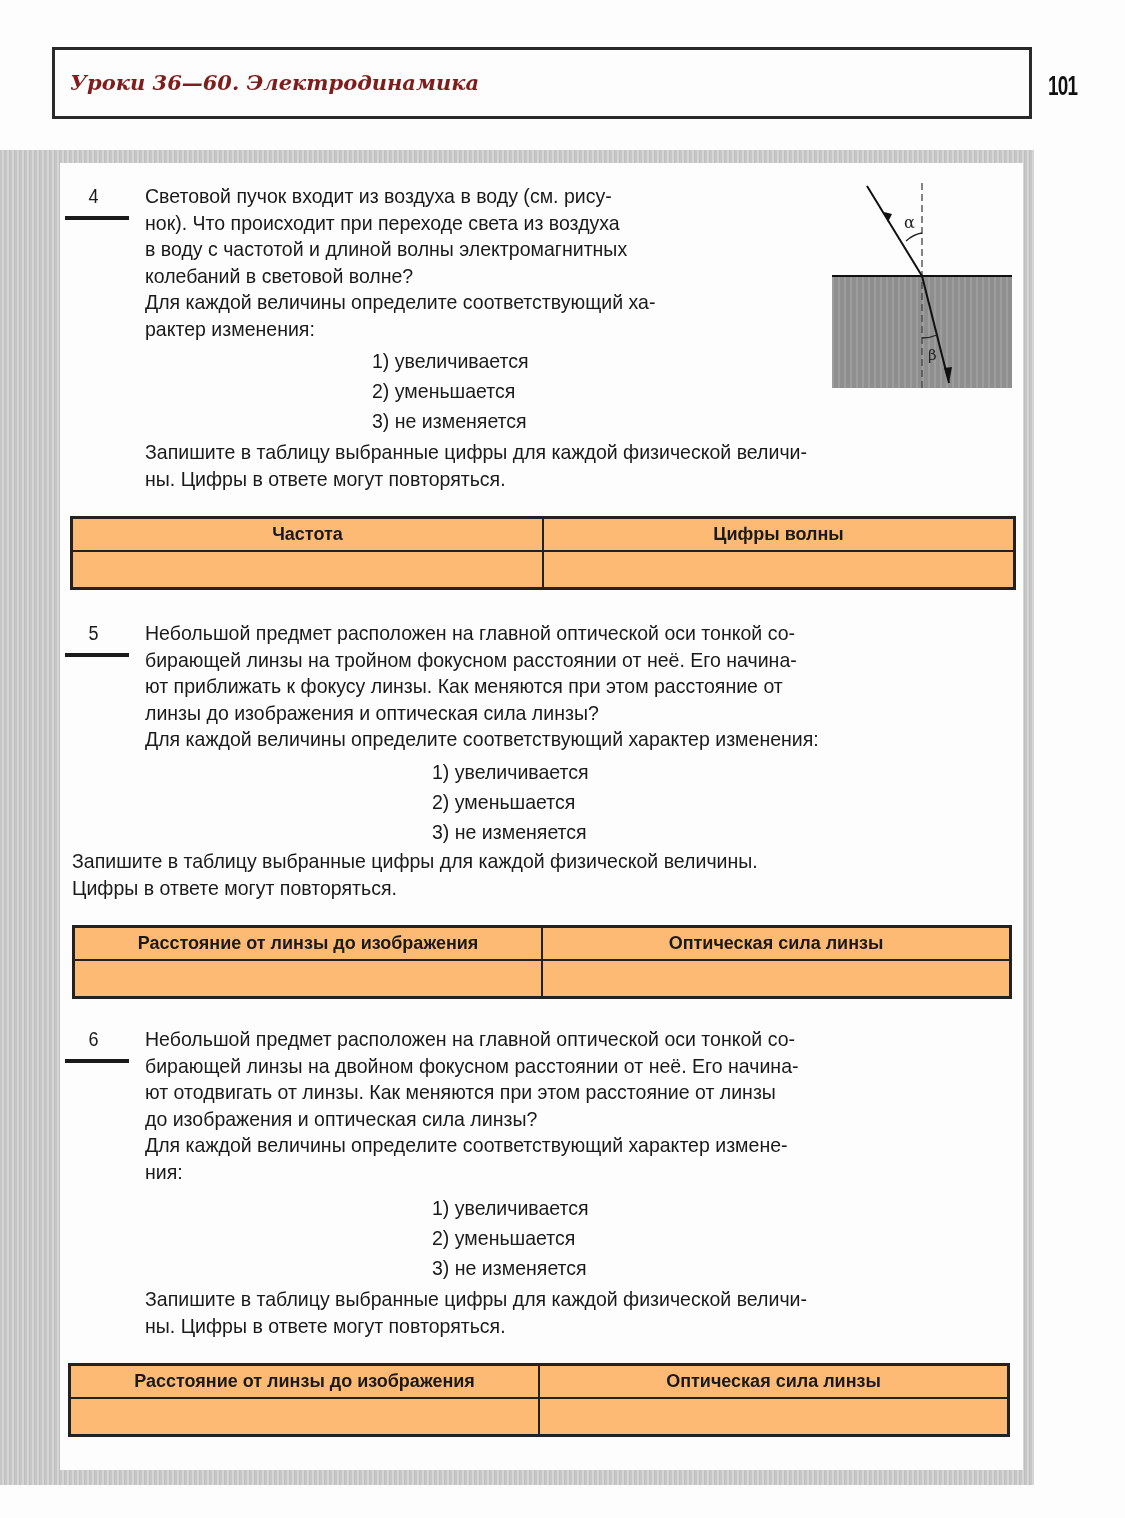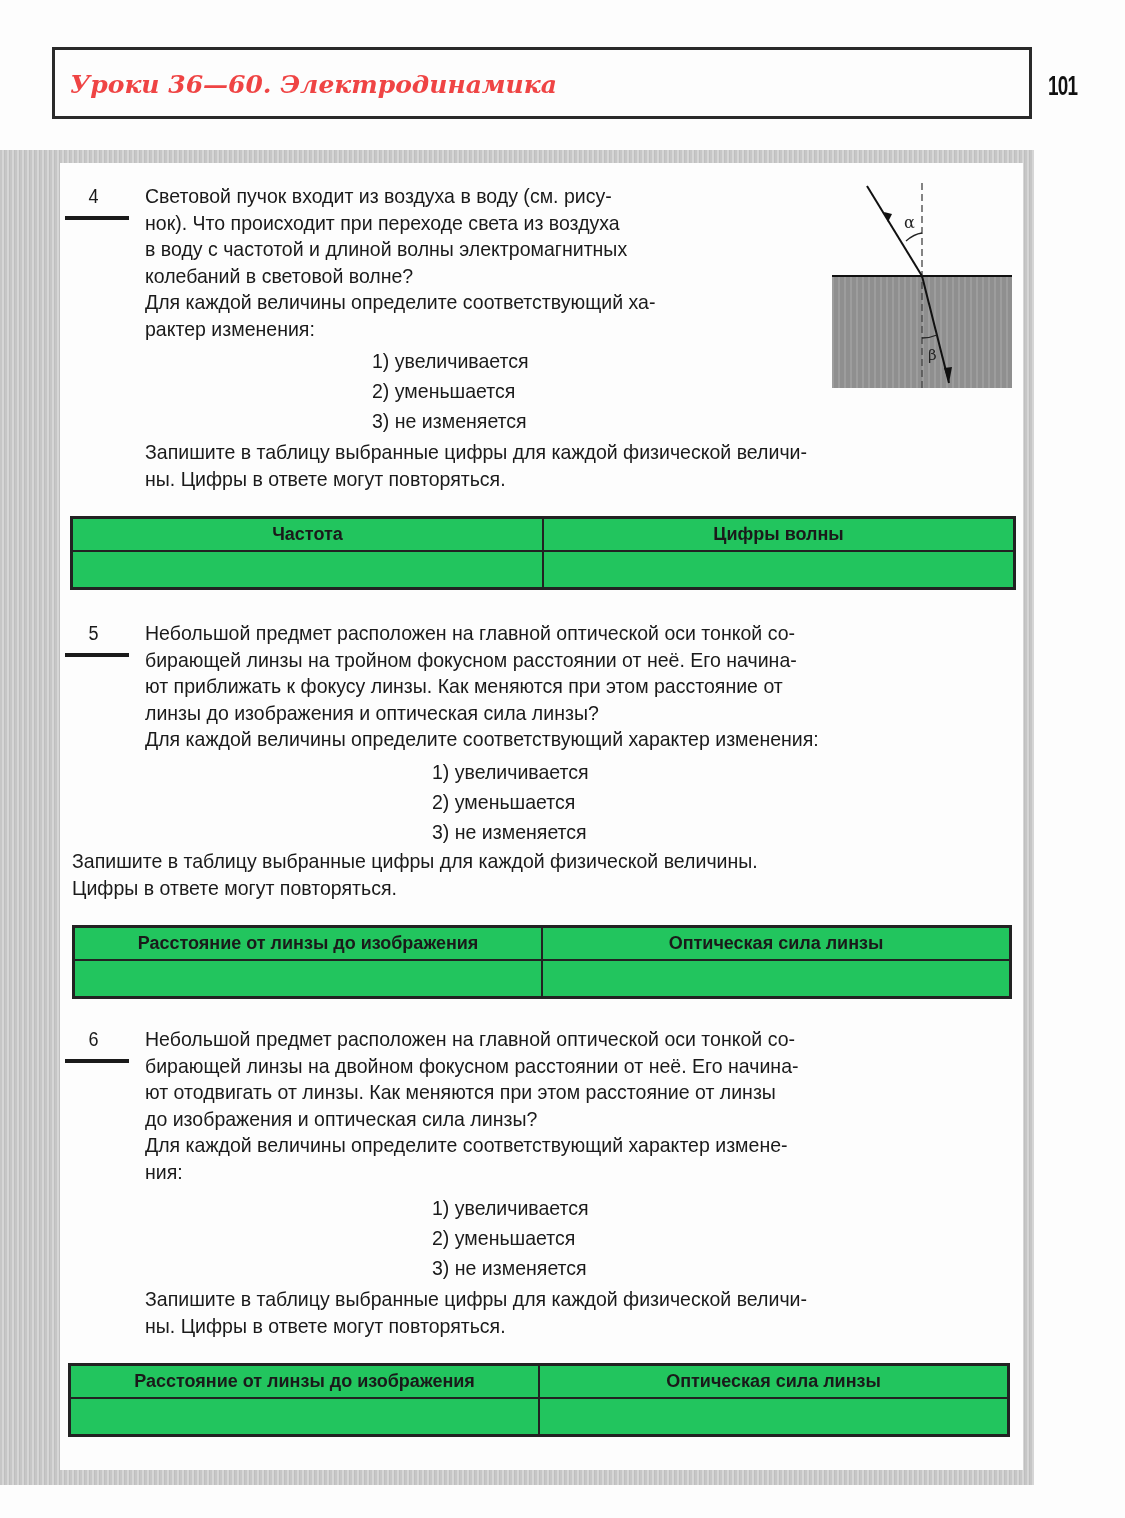--- a/index.html
+++ b/index.html
@@ -10,21 +10,21 @@
     color:#1a1a1a;
   }
   .header-box {
     position:absolute; left:52px; top:47px; width:980px; height:72px;
     border:3px solid #2a2a2a; border-bottom-width:3px; box-sizing:border-box;
     background:#fdfdfd;
   }
   .header-title {
     position:absolute; left:15px; top:20px;
     font-family:"DejaVu Serif", "Liberation Serif", serif;
-    font-style:italic; font-weight:bold; font-size:25px; color:#ef4444;
+    font-style:italic; font-weight:bold; font-size:21px; color:#7f1d1d;
   }
   .page-number {
     position:absolute; left:1048px; top:71px;
     font-family:"Liberation Sans", sans-serif; font-weight:bold; font-size:27px;
     transform:scaleX(0.7); transform-origin:left; letter-spacing:-1px; color:#111;
   }
   .frame {
     position:absolute; left:0; top:150px; width:1034px; height:1335px;
     background:repeating-linear-gradient(90deg,#c6c6c6 0 2px,#d6d6d6 2px 4px,#bfbfbf 4px 5px);
   }
@@ -41,21 +41,21 @@
     position:absolute; left:5px; top:33px; width:64px; height:4px; background:#1a1a1a;
   }
   .para {
     position:absolute; left:85px; font-size:21px; line-height:26.5px;
     transform:scaleX(0.93); transform-origin:left top; text-align:justify;
     color:#1a1a1a;
   }
   .opt-list { position:absolute; font-size:21px; line-height:30px; transform:scaleX(0.93); transform-origin:left top; }
   .ans-table {
     position:absolute; border-collapse:collapse; border:3px solid #222;
-    table-layout:fixed; background:#22c55e;
+    table-layout:fixed; background:#fdba74;
   }
   .ans-table th, .ans-table td { border:2px solid #222; }
   .ans-table th {
     font-weight:bold; font-size:18px; height:31px; padding:0; text-align:center;
   }
   .ans-table td { height:33px; }
   .figure { position:absolute; left:772px; top:20px; width:180px; height:210px; }
 </style>
 </head>
 <body>

